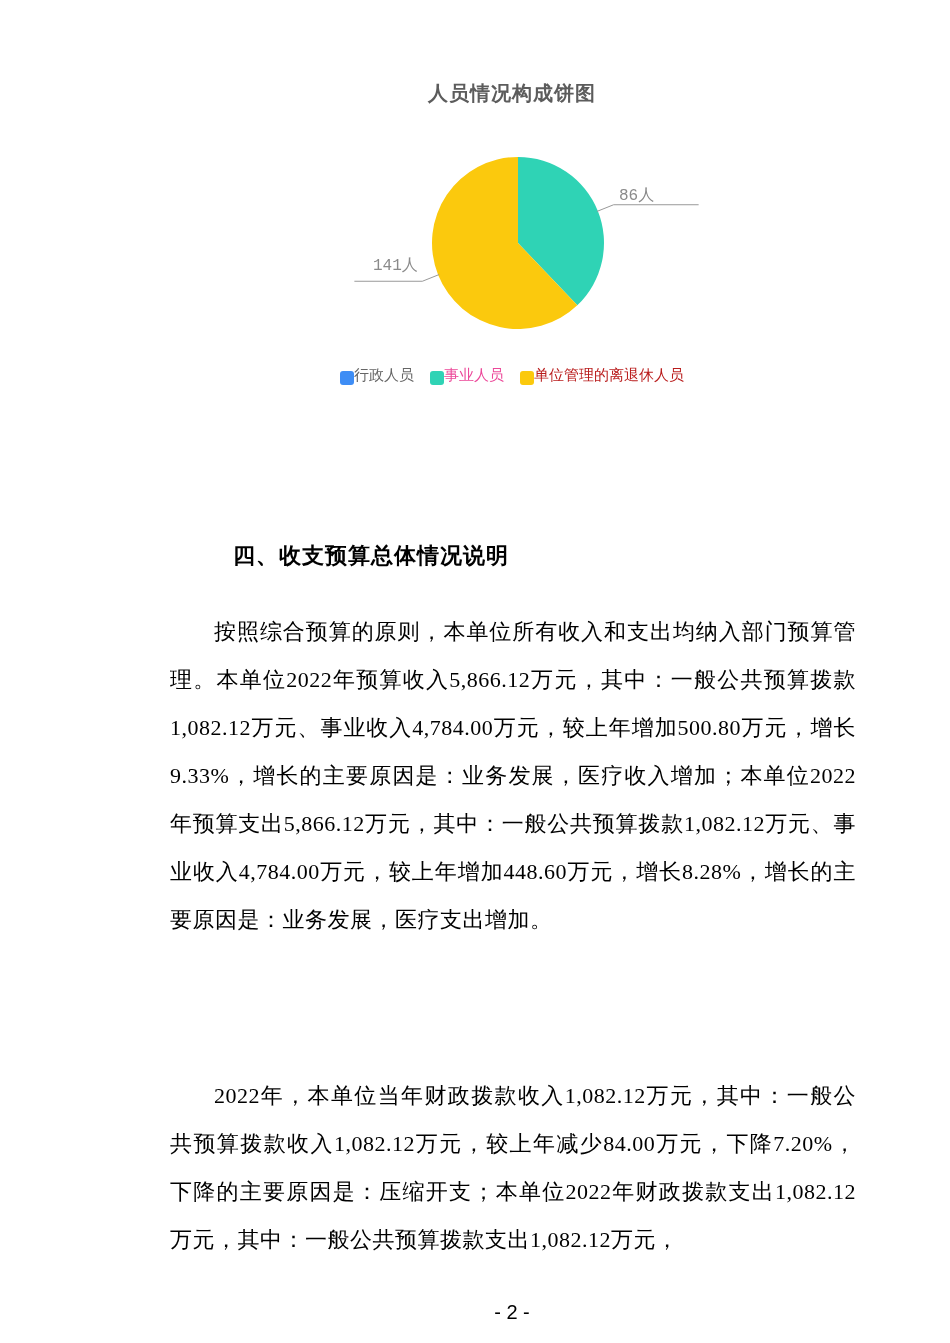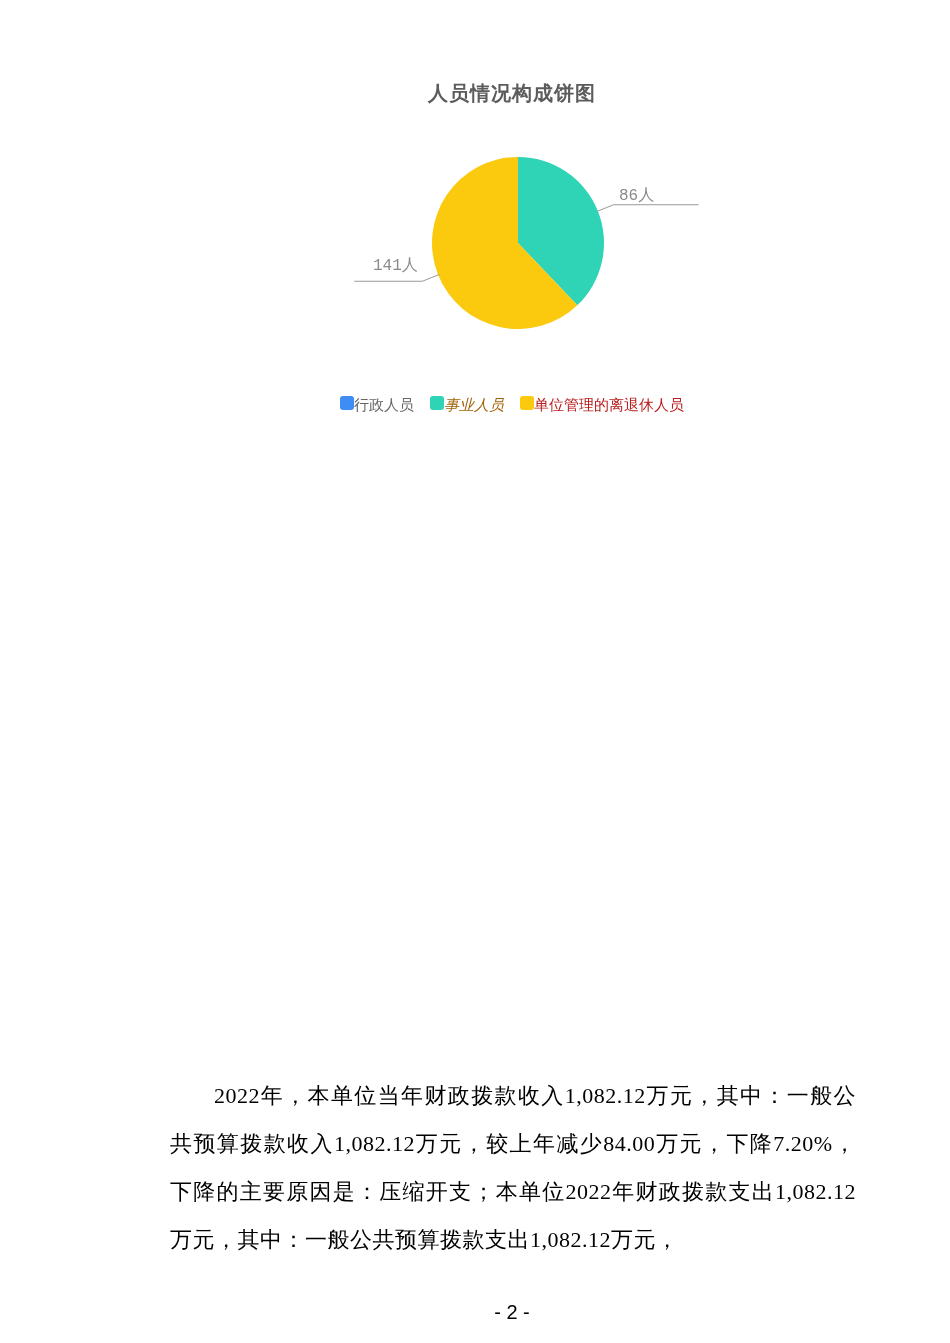--- a/index.html
+++ b/index.html
@@ -45,26 +45,25 @@
     position: absolute;
     top: 366px; left: 0;
     width: 950px;
     display: flex;
     justify-content: center;
     align-items: center;
     gap: 16px;
   }
   .legend-item {
     display: flex;
-    align-items: flex-start;
+    align-items: flex-end;
     gap: 0;
     font-family: "Liberation Sans", sans-serif;
     font-size: 15px;
     color: #666666;
-    margin-top: 30px;
   }
   .legend-swatch {
     width: 14px; height: 14px;
     border-radius: 3px;
     display: inline-block;
   }
 
   
   .part-title {
     position: absolute;
@@ -133,29 +132,31 @@
     <span class="pie-label pie-label-right">86人</span>
     <span class="pie-label pie-label-left">141人</span>
 
     <div class="legend" id="legend">
         <span class="legend-item">
           <span class="legend-swatch" style="background: rgb(62, 141, 245);"></span>
           <span style="color: rgb(102, 102, 102);">行政人员</span>
         </span>
         <span class="legend-item">
           <span class="legend-swatch" style="background: rgb(47, 211, 181);"></span>
-          <span style="color: #a16207; font-style: italic;">事业人员</span>
+          <span style="color: #ec4899;">事业人员</span>
         </span>
         <span class="legend-item">
           <span class="legend-swatch" style="background: rgb(251, 201, 13);"></span>
           <span style="color: #b91c1c;">单位管理的离退休人员</span>
         </span>
       </div>
   </div>
 
 
+  <div class="sec-heading sec4">四、收支预算总体情况说明</div>
 
+  <p class="body-para p1">按照综合预算的原则，本单位所有收入和支出均纳入部门预算管理。本单位2022年预算收入5,866.12万元，其中：一般公共预算拨款1,082.12万元、事业收入4,784.00万元，较上年增加500.80万元，增长9.33%，增长的主要原因是：业务发展，医疗收入增加；本单位2022年预算支出5,866.12万元，其中：一般公共预算拨款1,082.12万元、事业收入4,784.00万元，较上年增加448.60万元，增长8.28%，增长的主要原因是：业务发展，医疗支出增加。</p>
 
 
   <p class="body-para p2">2022年，本单位当年财政拨款收入1,082.12万元，其中：一般公共预算拨款收入1,082.12万元，较上年减少84.00万元，下降7.20%，下降的主要原因是：压缩开支；本单位2022年财政拨款支出1,082.12万元，其中：一般公共预算拨款支出1,082.12万元，</p>
 
   <div class="page-footer">- 2 -</div>
 </div>
 
 </body></html>

